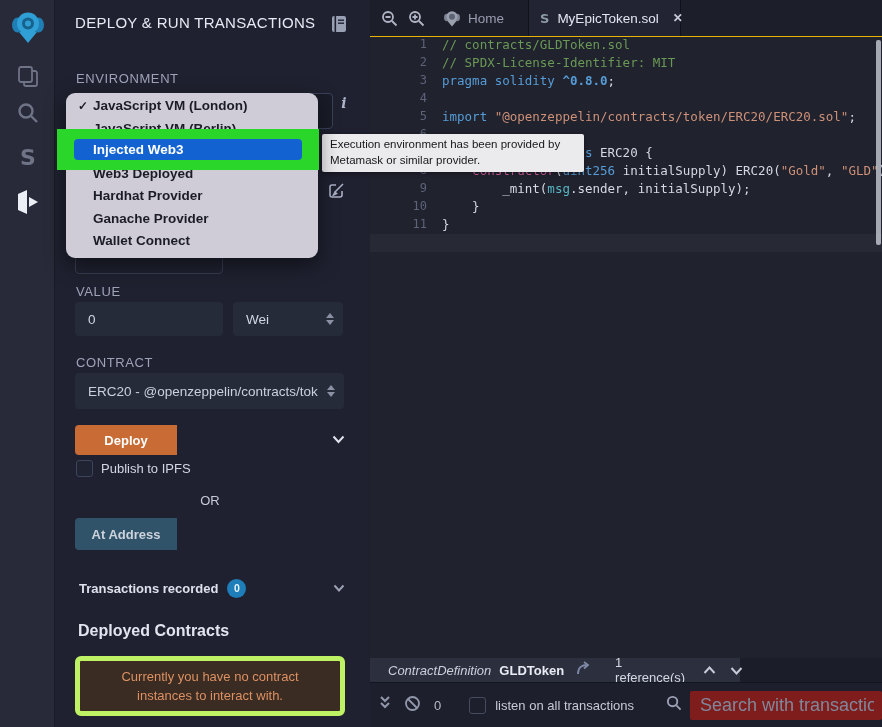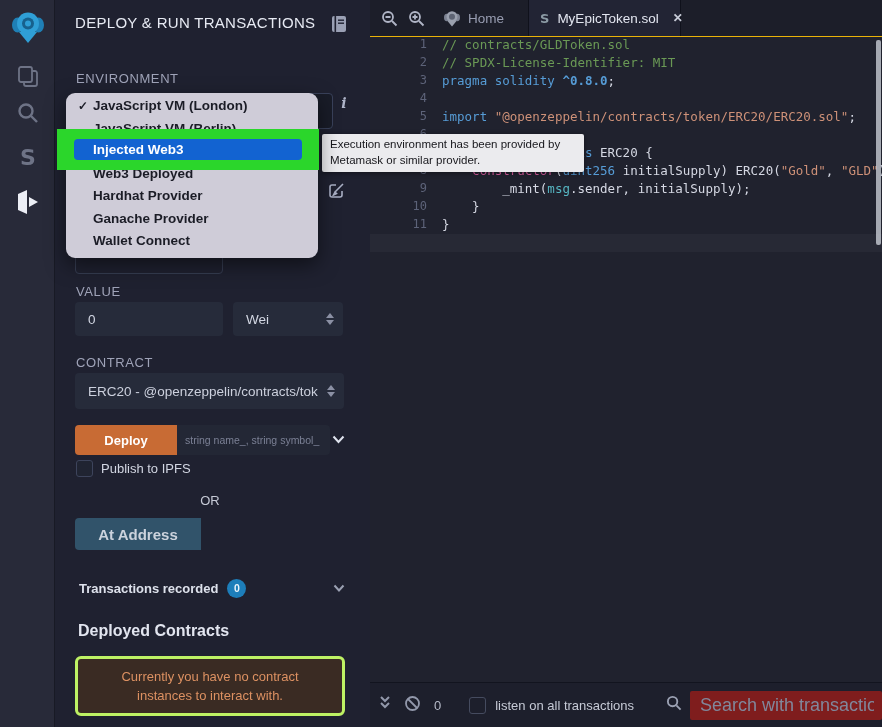--- a/index.html
+++ b/index.html
@@ -46,33 +46,33 @@
 
   #deploy-btn{left:20px;top:425px;width:102px;height:30px;background:#c86b34;border:none;border-radius:4px 0 0 4px;
               color:#fff;font-weight:bold;font-size:13px;font-family:"Liberation Sans",sans-serif;}
   #deploy-input{left:122px;top:425px;width:153px;height:30px;background:#232735;border-radius:0 4px 4px 0;
                 font-size:10.5px;padding:0 6px 0 8px;outline:none;}
   #deploy-input::placeholder{color:#7b8095;}
   #deploy-chevron{left:277px;top:431px;}
   #publish-check{left:21px;top:460px;width:17px;height:17px;border:1px solid #3d445c;border-radius:3px;background:#202432;}
   #publish-label{left:46px;top:461px;font-size:13px;color:#d2d6e2;}
   #or-label{left:20px;top:493px;width:270px;text-align:center;font-size:13px;color:#c6cad6;}
-  #ataddr-btn{left:20px;top:518px;width:126px;height:32px;background:#31536a;border:none;border-radius:4px 0 0 4px;
-              color:#ccd3dd;font-weight:bold;font-size:15px;font-family:"Liberation Sans",sans-serif;}
+  #ataddr-btn{left:20px;top:518px;width:102px;height:32px;background:#31536a;border:none;border-radius:4px 0 0 4px;
+              color:#ccd3dd;font-weight:bold;font-size:13px;font-family:"Liberation Sans",sans-serif;}
   #ataddr-input{left:122px;top:518px;width:168px;height:32px;background:#232735;border-radius:0 4px 4px 0;
                 font-size:10.5px;padding:0 8px 0 10px;outline:none;}
   #ataddr-input::placeholder{color:#6f7489;}
 
   #tx-row{left:24px;top:577px;width:266px;height:22px;display:flex;align-items:center;}
   #tx-label{font-size:13px;font-weight:600;color:#dde1eb;}
   #tx-badge{margin-left:9px;width:19px;height:19px;border-radius:50%;background:#1d7eba;color:#eaf4fb;
             font-size:10.5px;font-weight:bold;display:flex;align-items:center;justify-content:center;}
   #tx-chevron{margin-left:auto;}
   #deployed-label{left:23px;top:611px;font-size:16px;font-weight:600;color:#e2e5ef;margin-top:11px;}
-  #warn-box{left:20px;top:656px;width:270px;height:60px;background:#3a2b23;border:3px solid #bef264;border-radius:6px;
+  #warn-box{left:20px;top:656px;width:270px;height:60px;background:#3a2b23;border:5px solid #bef264;border-radius:6px;
             display:flex;align-items:center;justify-content:center;padding:6px 24px;}
   #warn-text{font-size:13px;line-height:19px;color:#dd9162;text-align:center;}
 
   
   #tabbar{left:370px;top:0;width:512px;height:37px;background:#1c1e29;border-bottom:1px solid #eab308;}
   #zoom-out{left:11px;top:10px;width:17px;height:17px;}
   #zoom-in{left:38px;top:10px;width:17px;height:17px;}
   #home-tab{left:62px;top:0;width:86px;height:37px;display:flex;align-items:center;gap:8px;padding-left:12px;}
   #home-label{font-size:13.5px;color:#989db1;}
   #file-tab{left:158px;top:0;width:153px;height:36px;background:#222434;border-left:1px solid #0f111b;border-right:1px solid #0f111b;
@@ -194,21 +194,20 @@
     <span class="abs plabel" id="contract-label">CONTRACT</span>
     <div class="abs" id="contract-select">
       <span>ERC20 - @openzeppelin/contracts/tok</span>
       <span class="stepper">
           <i class="up"></i>
           <i class="dn"></i>
         </span>
     </div>
 
     <button class="abs" id="deploy-btn">Deploy</button>
-    <input class="abs input" id="deploy-input" placeholder="string name_, string symbol_" style="">
     <span class="abs" id="deploy-chevron">
       <svg width="13" height="11" viewBox="0 0 13 11" fill="none" stroke="#dfe3ee" stroke-width="2">
           <path d="M1.5 2.5 L6.5 8 L11.5 2.5"></path>
         </svg>
     </span>
     <div class="abs" id="publish-check"></div>
     <span class="abs" id="publish-label">Publish to IPFS</span>
     <div class="abs" id="or-label">OR</div>
     <button class="abs" id="ataddr-btn">At Address</button>
 
@@ -281,20 +280,43 @@
         <div class="cl"></div>
         <div class="cl"><span class="tok-kw">contract </span><span class="tok-pl">GLDToken </span><span class="tok-kw">is </span><span class="tok-pl">ERC20 {</span></div>
         <div class="cl"><span class="tok-pl">    </span><span class="tok-fn">constructor</span><span class="tok-pl">(</span><span class="tok-kw">uint256</span><span class="tok-pl"> initialSupply) ERC20(</span><span class="tok-str">"Gold"</span><span class="tok-pl">, </span><span class="tok-str">"GLD"</span><span class="tok-pl">) {</span></div>
         <div class="cl"><span class="tok-pl">        _mint(</span><span class="tok-cy">msg</span><span class="tok-pl">.sender, initialSupply);</span></div>
         <div class="cl"><span class="tok-pl">    }</span></div>
         <div class="cl"><span class="tok-pl">}</span></div>
       </div>
     <div class="abs" id="vscroll"></div>
   </div>
 
+  <div class="abs" id="statusbar">
+    <div id="status-left">
+      <span id="ctx-type">ContractDefinition</span>
+      <span id="ctx-name">GLDToken</span>
+      <span id="goto-ic">
+        <svg width="17" height="14" viewBox="0 0 17 14" fill="none" stroke="#7f89a6" stroke-width="1.8">
+          <path d="M2 13 C2 6 6 4 11 4"></path>
+            <path d="M8 1 L12 4 L8 7.5"></path>
+        </svg>
+      </span>
+      <span id="refs-label">1 reference(s)</span>
+      <span id="ref-up">
+        <svg width="13" height="9" viewBox="0 0 13 9" fill="none" stroke="#c6cbd8" stroke-width="2">
+            <path d="M1.5 7 L6.5 1.5 L11.5 7"></path>
+          </svg>
+      </span>
+      <span id="ref-dn">
+        <svg width="13" height="9" viewBox="0 0 13 9" fill="none" stroke="#c6cbd8" stroke-width="2">
+            <path d="M1.5 2 L6.5 7.5 L11.5 2"></path>
+          </svg>
+      </span>
+    </div>
+  </div>
 
   <div class="abs" id="terminal">
     <span id="term-collapse">
       <svg width="14" height="16" viewBox="0 0 14 16" fill="none" stroke="#9298ab" stroke-width="2">
         <path d="M3 2 L7 6 L11 2"></path>
           <path d="M3 8 L7 12 L11 8"></path>
       </svg>
     </span>
     <span id="term-ban">
       <svg width="17" height="17" viewBox="0 0 17 17" fill="none" stroke="#9298ab" stroke-width="1.8">

